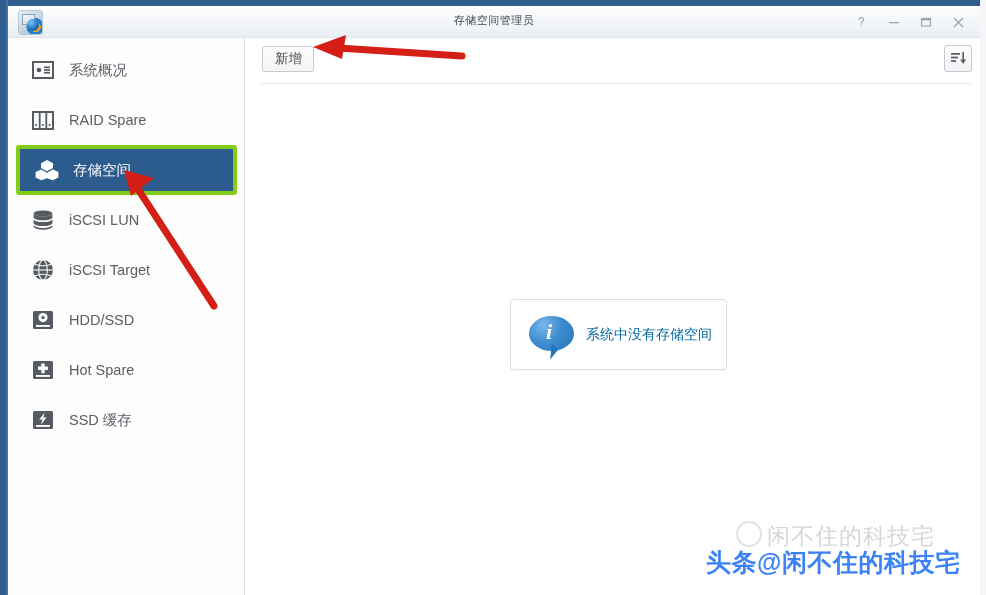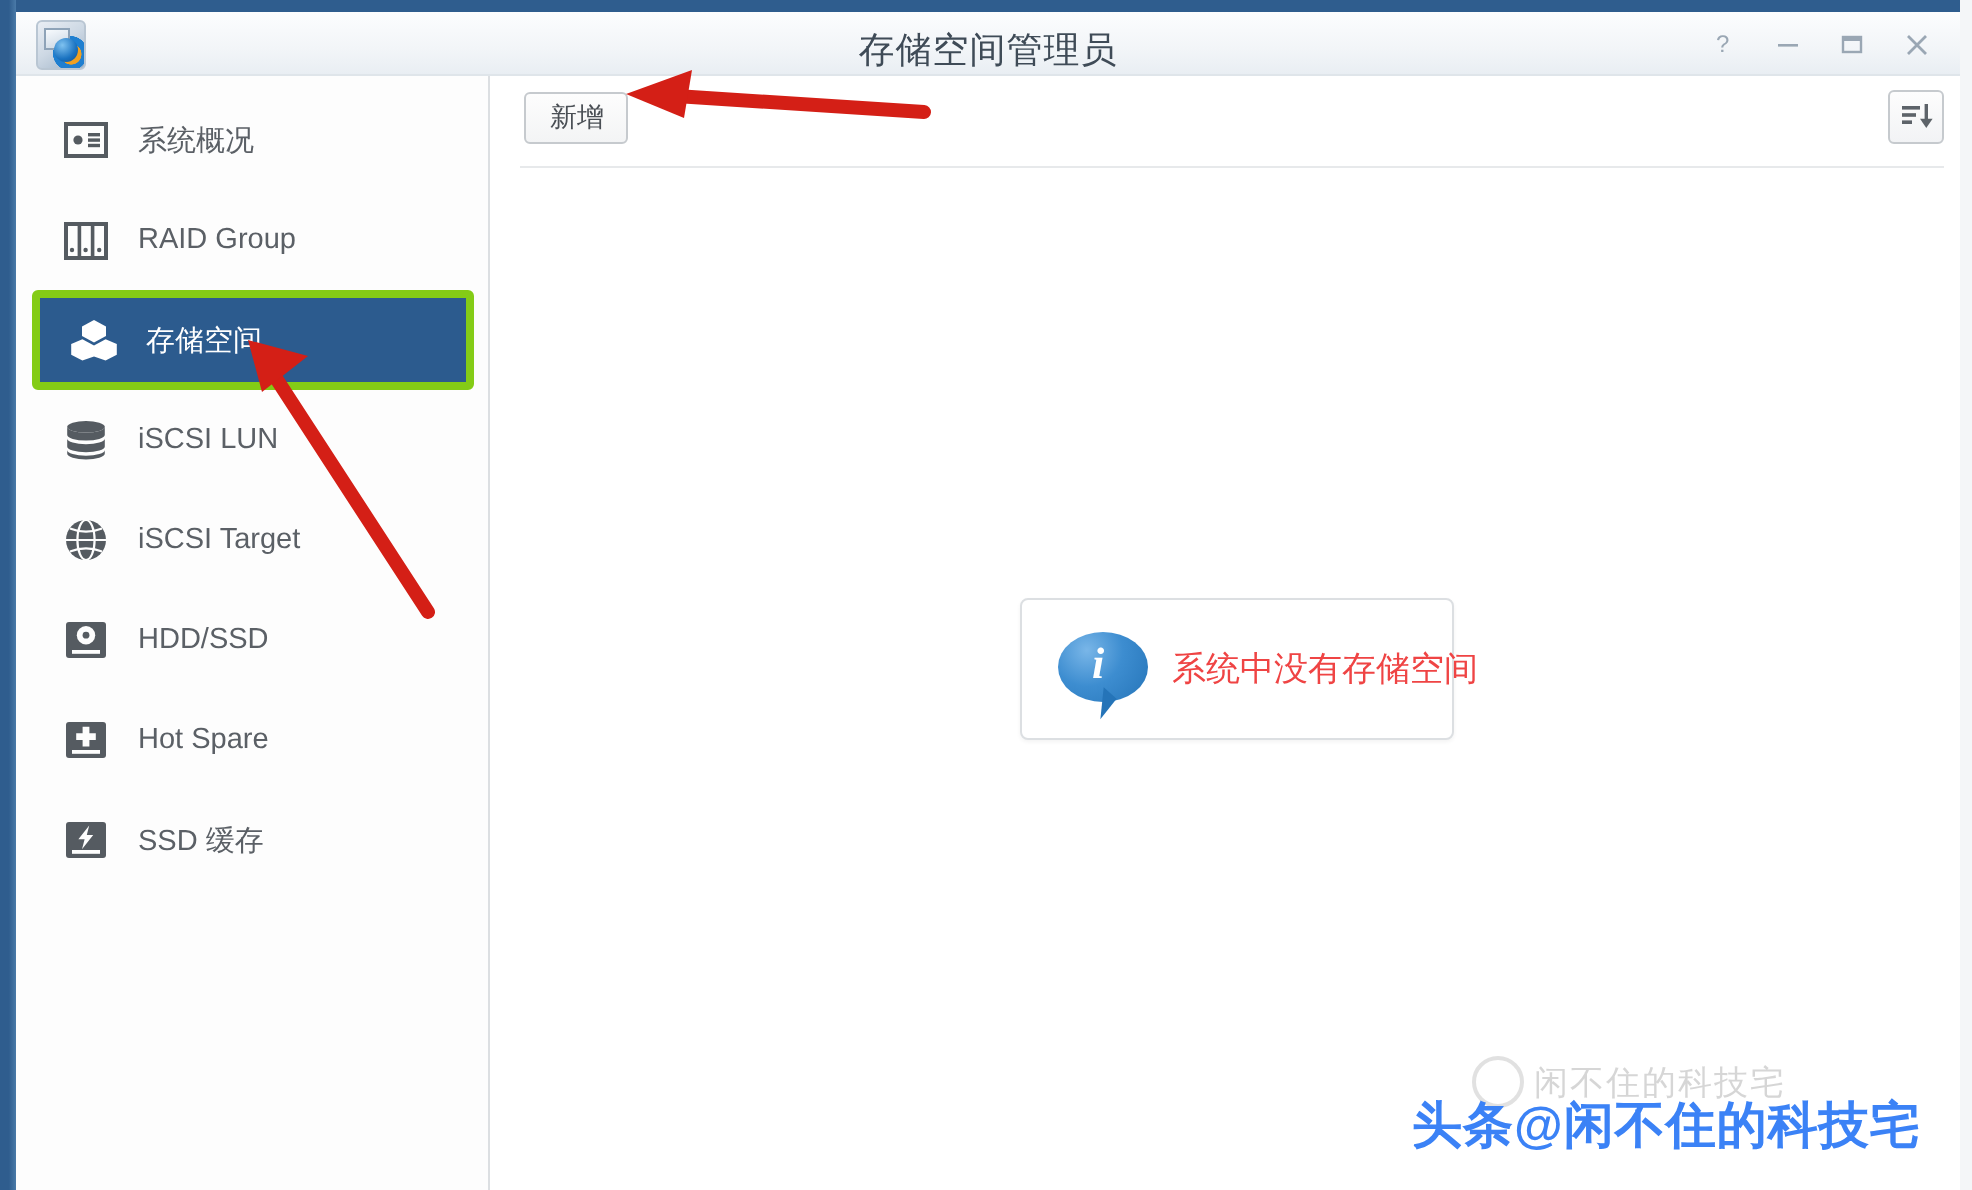--- a/index.html
+++ b/index.html
@@ -73,21 +73,21 @@
     right: 3px; bottom: 3px;
     width: 12px; height: 12px;
     border-radius: 50%;
     background: radial-gradient(circle at 35% 30%, #7fc2f0 0%, #1a72c0 60%, #0f4f8c 100%);
   }
 
   .title-text {
     position: absolute;
     left: 0; right: 0; top: 7px;
     text-align: center;
-    font-size: 18px;
+    font-size: 11px;
     color: #3f4b57;
     letter-spacing: 0.5px;
   }
 
   .win-controls {
     position: absolute;
     right: 8px; top: 0;
     height: 32px;
     display: flex;
     align-items: center;
@@ -226,43 +226,43 @@
     position: absolute;
     left: 17px; top: 5px;
     font-size: 22px;
     font-style: italic;
     font-weight: bold;
     color: #ffffff;
     font-family: "Liberation Serif", "DejaVu Serif", serif;
     line-height: 1;
   }
   .empty-text {
-    font-size: 17px;
-    color: #ef4444;
+    font-size: 14px;
+    color: #0369a1;
     white-space: nowrap;
   }
 
   
   .arrows {
     position: absolute;
     left: 0; top: 0;
     width: 986px; height: 595px;
     pointer-events: none;
   }
 
   
   .wm-faint {
     position: absolute;
     left: 736px; top: 521px;
     width: 246px; height: 40px;
-    font-size: 17px;
+    font-size: 23px;
     color: rgba(120,120,120,0.30);
     letter-spacing: 1px;
     white-space: nowrap;
-    display: flex; align-items: center;
+    display: flex; 
   }
   .wm-faint .circ {
     width: 26px; height: 26px;
     border-radius: 50%;
     border: 2px solid rgba(120,120,120,0.22);
     margin-right: 5px;
     flex: 0 0 26px;
   }
   .wm-main {
     position: absolute;
@@ -332,21 +332,21 @@
         <span class="ico">
           <svg width="22" height="19" viewBox="0 0 22 19">
             <rect x="1" y="1" width="20" height="17" fill="none" stroke="currentColor" stroke-width="2"></rect>
             <rect x="6.8" y="1" width="1.8" height="17" fill="currentColor"></rect>
             <rect x="13.4" y="1" width="1.8" height="17" fill="currentColor"></rect>
             <circle cx="4" cy="14" r="1.1" fill="currentColor"></circle>
             <circle cx="10.8" cy="14" r="1.1" fill="currentColor"></circle>
             <circle cx="17.6" cy="14" r="1.1" fill="currentColor"></circle>
           </svg>
         </span>
-        <span class="lbl">RAID Group</span>
+        <span class="lbl">RAID Spare</span>
       </div>
 
       <div class="nav-item selected">
         <span class="ico">
           <svg width="24" height="22" viewBox="0 0 24 22">
             <path d="M12 1 L18 4.3 L18 9 L12 12.3 L6 9 L6 4.3 Z" fill="currentColor"></path>
             <path d="M6.2 10.6 L12 13.8 L12 19.2 L6.2 21.2 L0.6 18.4 L0.6 13 Z" fill="currentColor"></path>
             <path d="M17.8 10.6 L23.4 13 L23.4 18.4 L17.8 21.2 L12 19.2 L12 13.8 Z" fill="currentColor"></path>
           </svg>
         </span>

